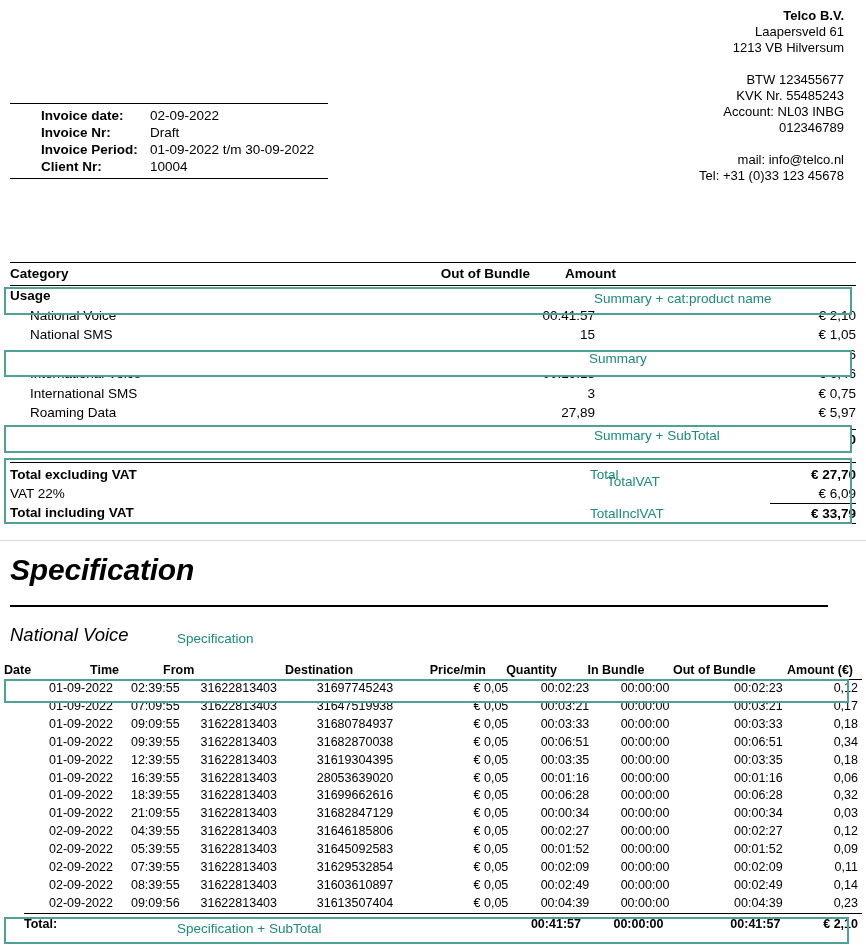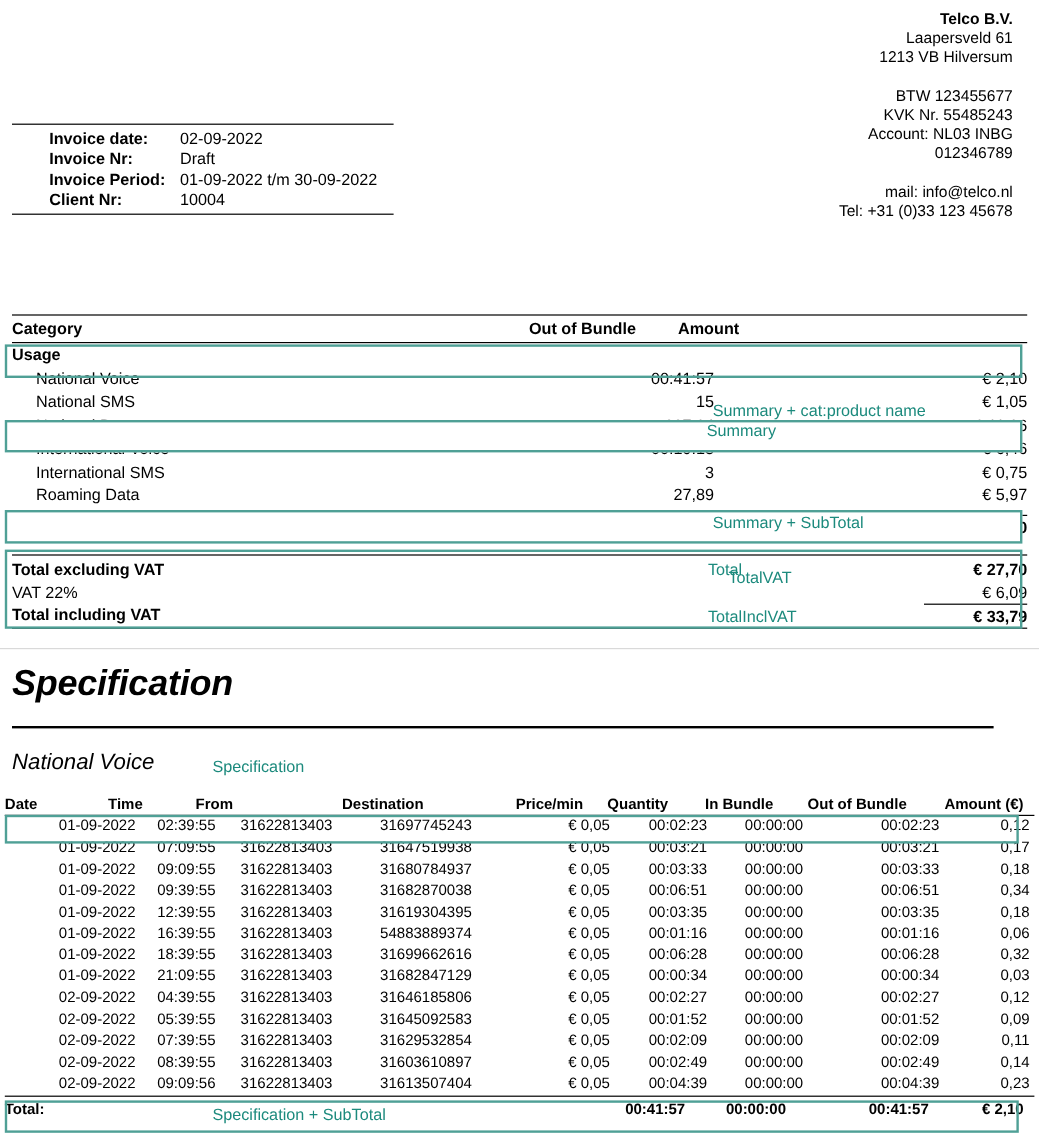--- a/index.html
+++ b/index.html
@@ -159,20 +159,21 @@
   .detail .dhead .d-qty,
   .detail .dhead .d-inb { text-align: center; padding-left: 6px; }
   .detail .dhead .d-oob { text-align: left; padding-left: 18px; }
 
   .detail .dtotal {
     display: flex;
     font-weight: bold;
     border-top: 1.2px solid #000;
     line-height: 19px;
     padding-top: 1px;
+    margin-left: 20px;
   }
 
   
   .anno-box {
     position: absolute;
     border: 2.5px solid #4fa096;
     background: transparent;
     pointer-events: none;
   }
   .anno-box.filled { background: #ffffff; }
@@ -367,21 +368,21 @@
     <span class="d-price">€ 0,05</span>
     <span class="d-qty">00:03:35</span>
     <span class="d-inb">00:00:00</span>
     <span class="d-oob">00:03:35</span>
     <span class="d-amt">0,18</span>
   </div>
   <div class="drow">
     <span class="d-date">01-09-2022</span>
     <span class="d-time">16:39:55</span>
     <span class="d-from">31622813403</span>
-    <span class="d-dest">54883889374</span>
+    <span class="d-dest">28053639020</span>
     <span class="d-price">€ 0,05</span>
     <span class="d-qty">00:01:16</span>
     <span class="d-inb">00:00:00</span>
     <span class="d-oob">00:01:16</span>
     <span class="d-amt">0,06</span>
   </div>
   <div class="drow">
     <span class="d-date">01-09-2022</span>
     <span class="d-time">18:39:55</span>
     <span class="d-from">31622813403</span>
@@ -466,21 +467,21 @@
     <span class="d-dest"></span>
     <span class="d-price"></span>
     <span class="d-qty">00:41:57</span>
     <span class="d-inb">00:00:00</span>
     <span class="d-oob">00:41:57</span>
     <span class="d-amt">€ 2,10</span>
   </div>
 </div>
 
 <div class="anno-box" style="left:4px; top:287px; width:848px; height:28px;"></div>
-<div class="anno-text" style="left:594px; top:291px;margin-top:44px;">Summary + cat:product name</div>
+<div class="anno-text" style="left:594px; top:291px;">Summary + cat:product name</div>
 
 <div class="anno-box filled" style="left:4px; top:350px; width:848px; height:27px;"></div>
 <div class="anno-text" style="left:589px; top:351px;">Summary</div>
 
 <div class="anno-box filled" style="left:4px; top:425px; width:848px; height:28px;"></div>
 <div class="anno-text" style="left:594px; top:428px;">Summary + SubTotal</div>
 
 <div class="anno-box" style="left:4px; top:458px; width:848px; height:66px;"></div>
 <div class="anno-text" style="left:590px; top:467px;">Total</div>
 <div class="anno-text" style="left:590px; top:474px;margin-left:17px;">TotalVAT</div>

